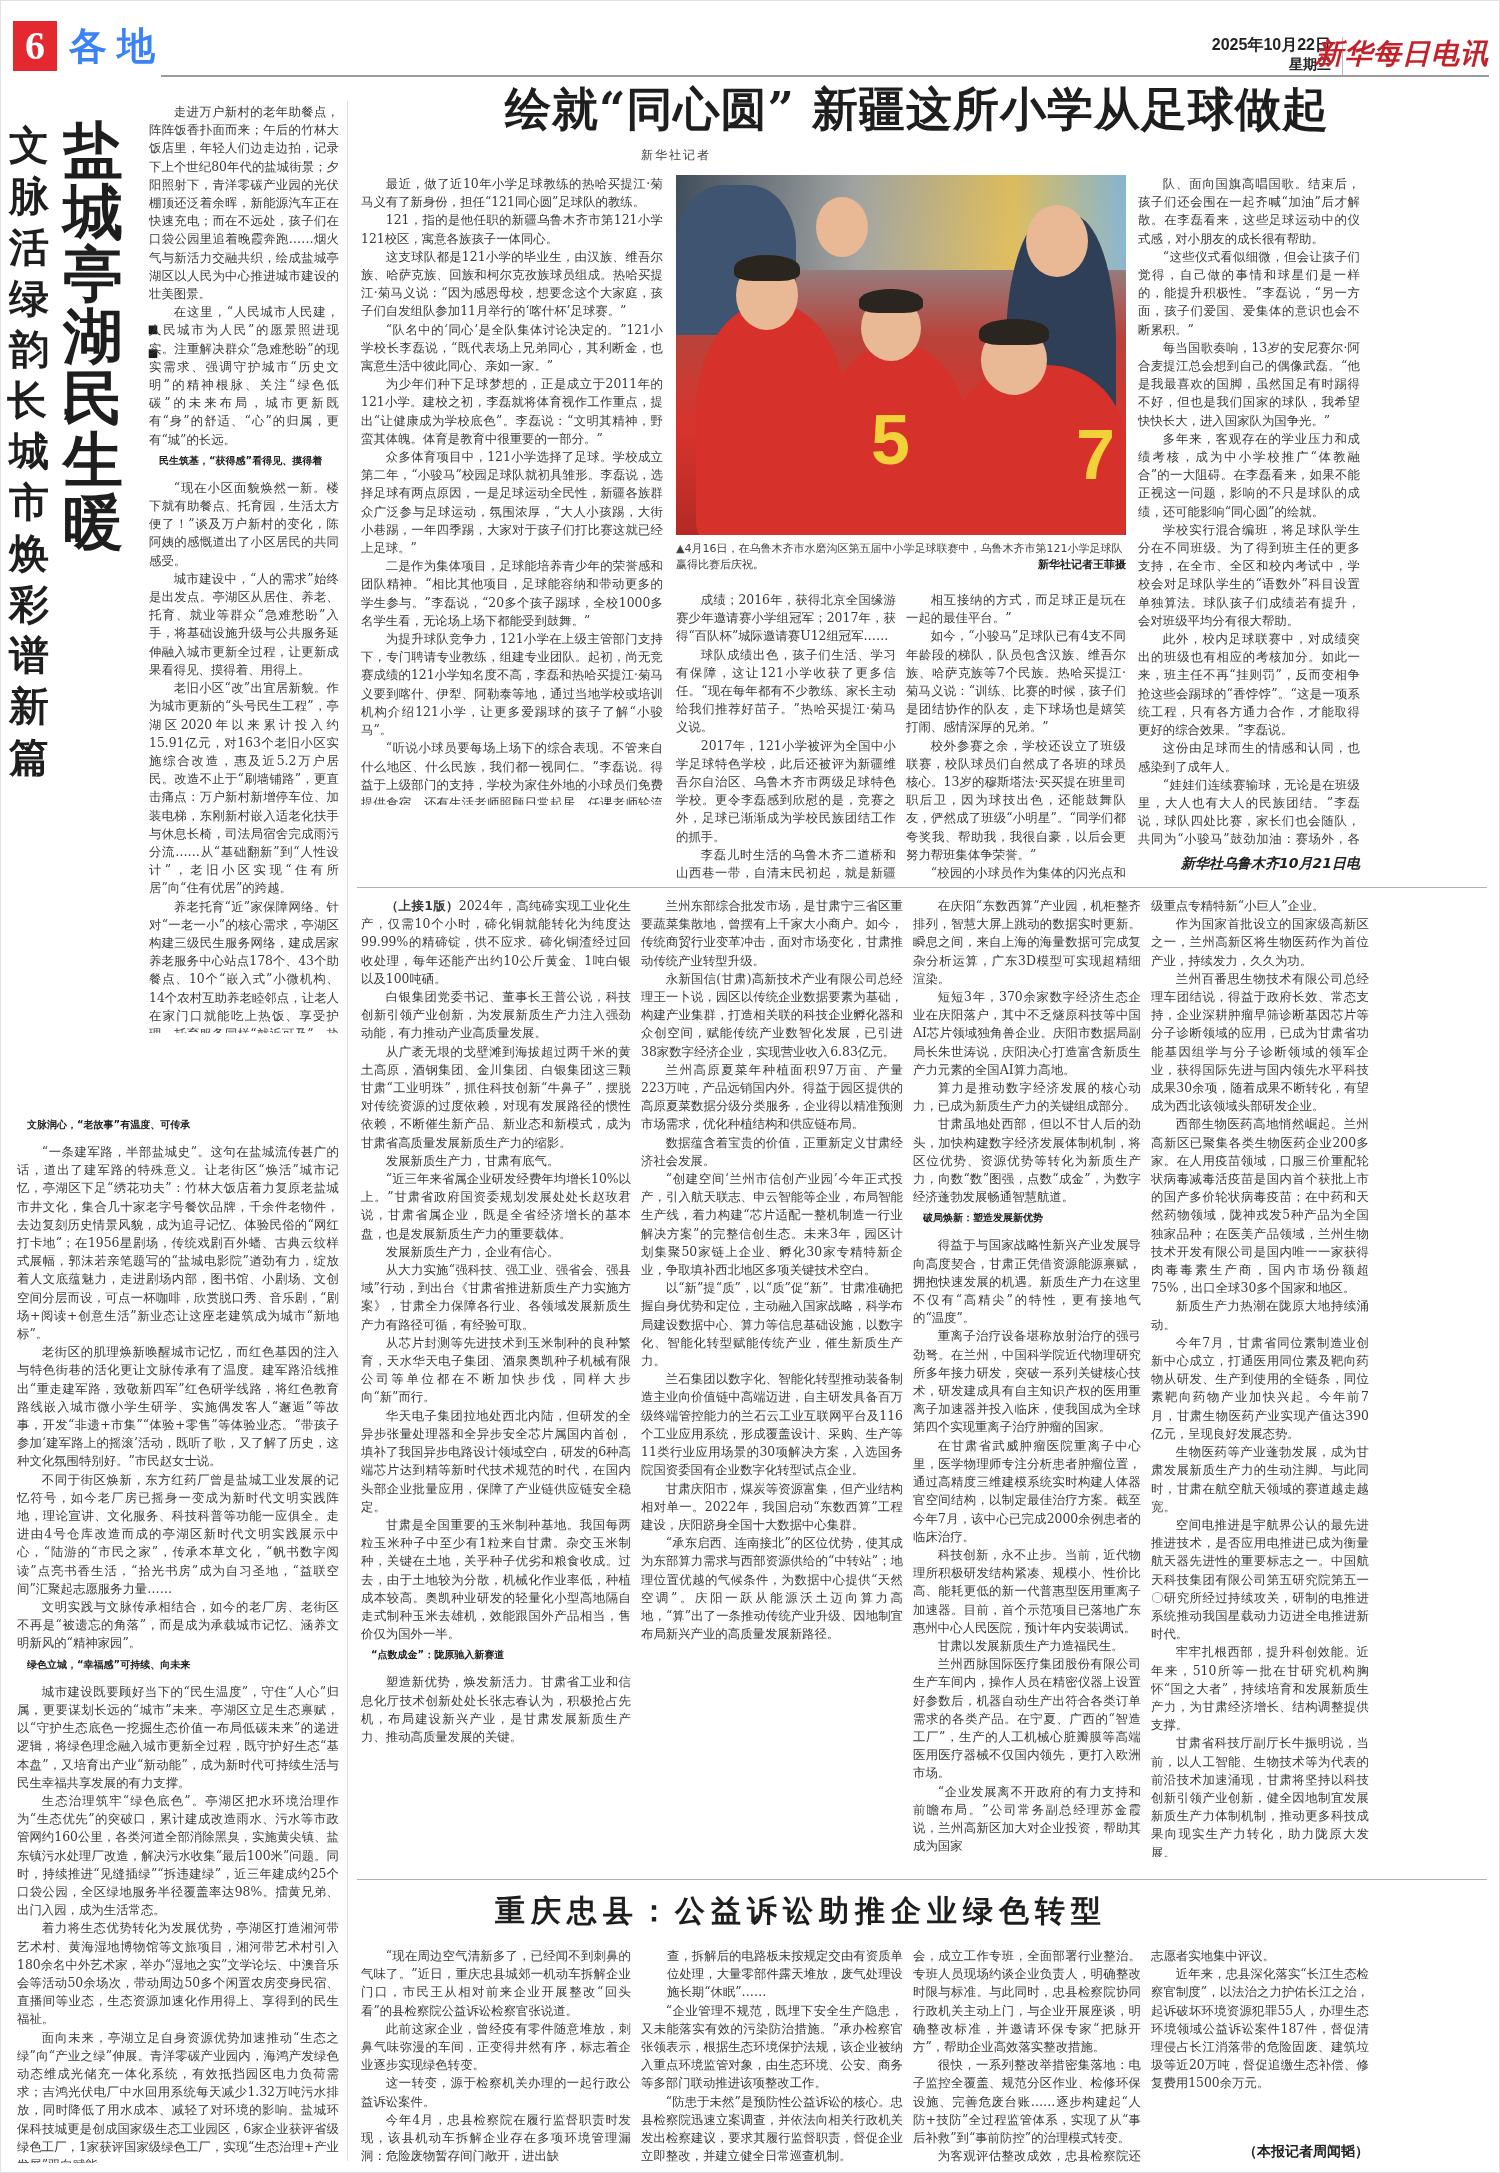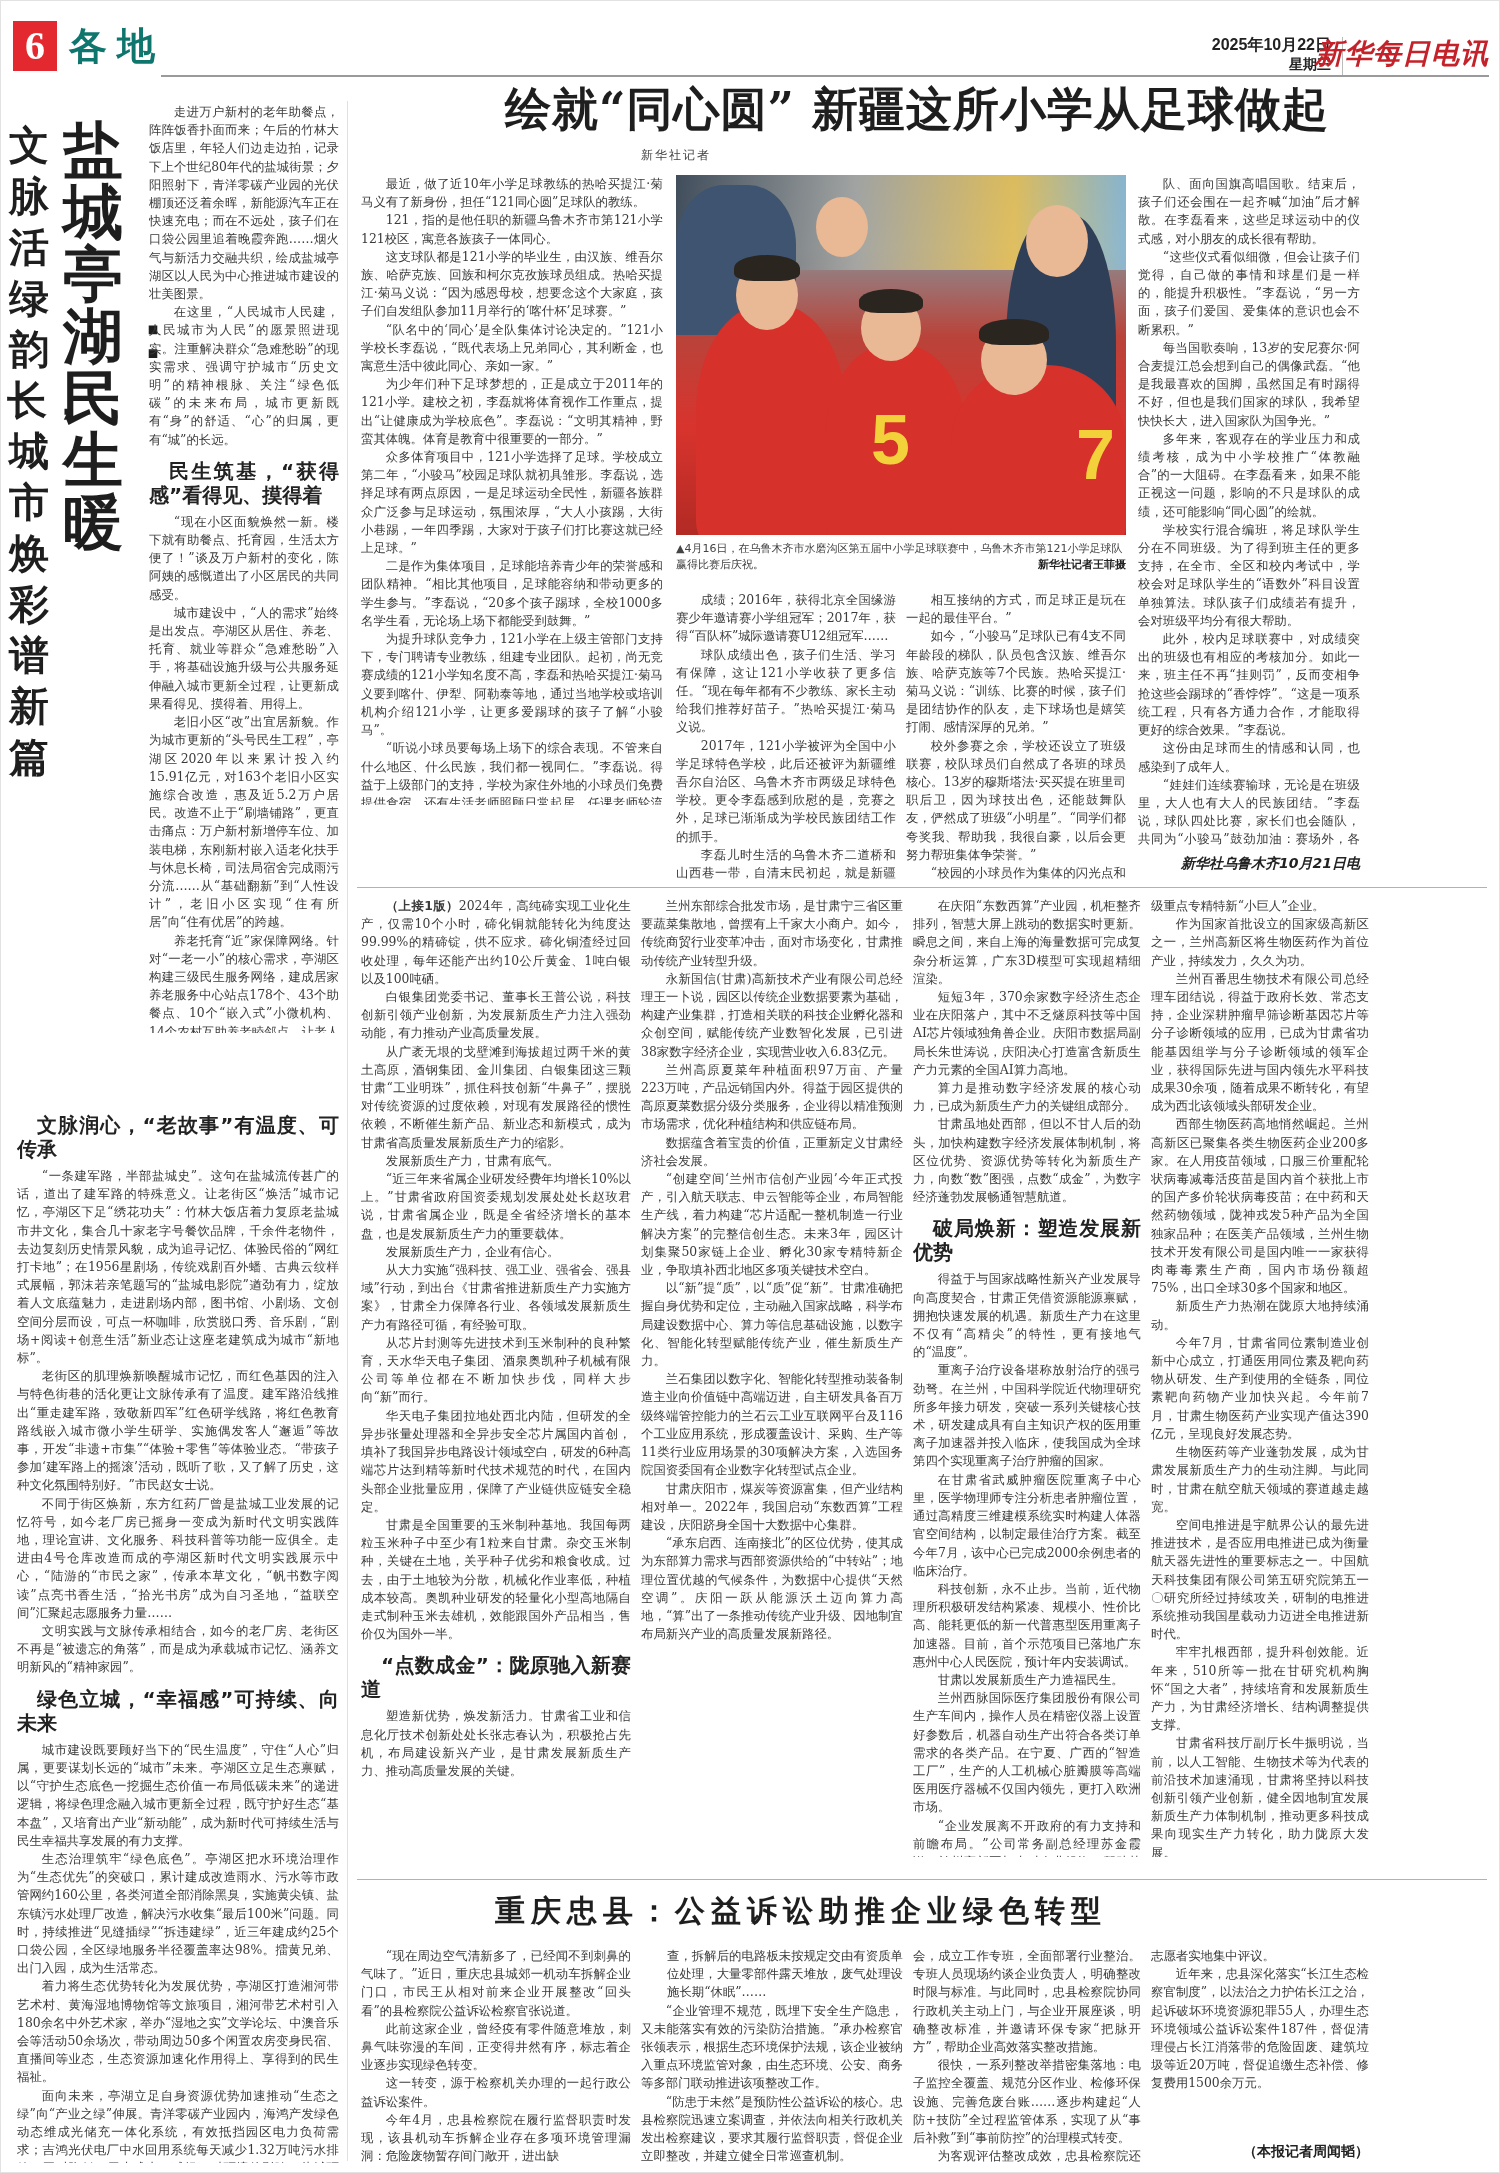--- a/index.html
+++ b/index.html
@@ -5,32 +5,32 @@
   * { box-sizing: border-box; margin: 0; padding: 0; }
   html, body { width: 1500px; height: 2173px; background: #ffffff; overflow: hidden; }
   body { font-family: "DejaVu Serif", "Liberation Serif", serif; color: #333; position: relative; }
 
   .page { position: absolute; left: 0; top: 0; width: 1500px; height: 2173px; border: 1px solid #e2e2e2; }
 
   
   .masthead { position: absolute; left: 12px; top: 20px; width: 1476px; height: 56px; }
   .page-no { position: absolute; left: 0; top: 0; width: 44px; height: 50px; background: #e3282f; color: #fff;
              font-family: "Liberation Serif", serif; font-size: 40px; font-weight: bold; text-align: center; line-height: 50px; }
-  .section-name { position: absolute; left: 56px; top: 2px; color: #0f766e; font-size: 38px; font-weight: bold; letter-spacing: 10px; line-height: 46px; font-family: "DejaVu Serif", serif; }
+  .section-name { position: absolute; left: 56px; top: 2px; color: #3b82f6; font-size: 38px; font-weight: bold; letter-spacing: 10px; line-height: 46px; font-family: "DejaVu Serif", serif; }
   .mast-rule { position: absolute; left: 148px; right: 0; top: 54px; height: 2px; background: #9a9a9a; }
   .mast-date { position: absolute; right: 158px; top: 14px; text-align: right; font-family: "Liberation Sans", sans-serif; color: #222; }
   .mast-date .d1 { font-size: 16px; font-weight: bold; line-height: 20px; }
   .mast-date .d2 { font-size: 14px; font-weight: bold; line-height: 18px; }
   .mast-sep { position: absolute; right: 146px; top: 16px; width: 1px; height: 38px; background: #bbb; }
   .brand { position: absolute; right: 0; top: 14px; color: #c4222a; font-size: 28px; font-weight: bold; font-style: italic; font-family: "DejaVu Serif", serif; letter-spacing: 1px; }
 
   
   .col { position: absolute; font-size: 12.4px; line-height: 18.2px; color: #3a3a3a; text-align: justify; overflow: hidden; }
   .col p { text-indent: 2em; }
-  .subhead { font-family: "DejaVu Sans", "Liberation Sans", sans-serif; font-weight: bold; font-size: 20px; line-height: 24px; color: #222; margin: 10px 0 6px 0; text-indent: 1em; }
+  .subhead { font-family: "DejaVu Sans", "Liberation Sans", sans-serif; font-weight: bold; font-size: 10px; line-height: 24px; color: #222; margin: 0 0 6px 0; text-indent: 1em; }
   .byline-end { text-align: right; font-family: "DejaVu Sans", sans-serif; font-weight: bold; font-size: 14px; color: #222; margin-top: 2px; }
 
   
   .vert-title { position: absolute; left: 40px; top: 118px; width: 90px; font-family: "DejaVu Serif", serif; font-weight: bold;
                 font-size: 60px; line-height: 62px; color: #1e1e1e; text-align: center; }
   .vert-title .col-a, .vert-title .col-b { position: absolute; top: 0; width: 56px; word-break: break-all; }
   .vert-title .col-a { left: 34px; }
   .vert-title .col-b { left: 0px; }
 
   

